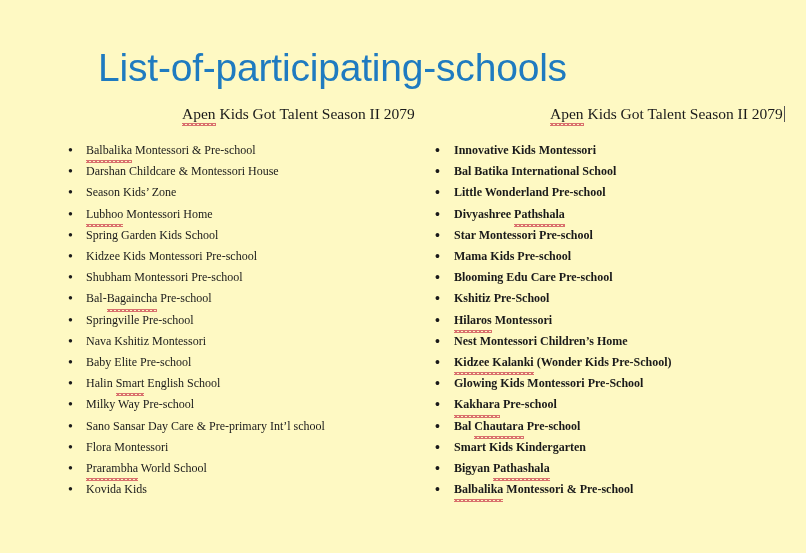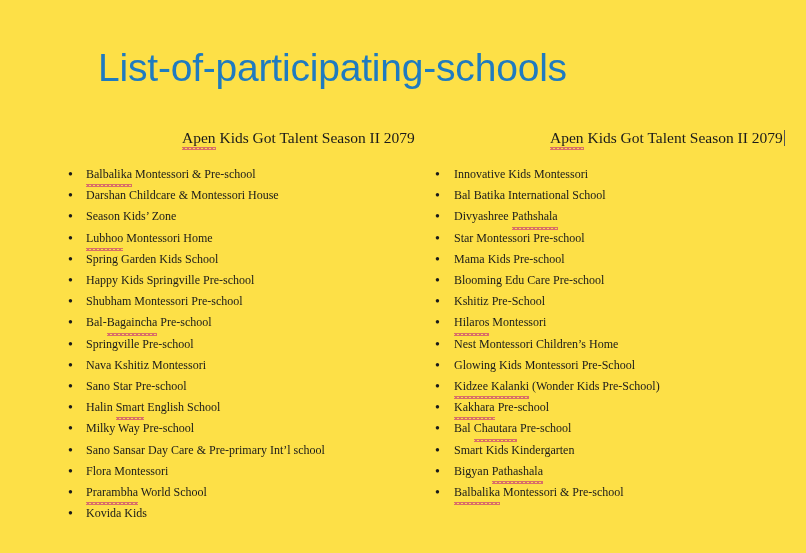--- a/index.html
+++ b/index.html
@@ -15,21 +15,21 @@
     font-family: "Liberation Serif", "DejaVu Serif", serif;
     color: #1a1a1a;
     -webkit-font-smoothing: antialiased;
   }
 
   .slide {
     position: absolute;
     left: 0; top: 0;
     width: 806px;
     height: 553px;
-    background: #fde047;
+    background: #fef9c3;
   }
 
   
   .slide-title {
     position: absolute;
     left: 98px;
     top: 44px;
     width: 640px;
     font-family: "Liberation Sans", "DejaVu Sans", sans-serif;
     font-size: 39px;
@@ -37,21 +37,20 @@
     font-weight: 400;
     letter-spacing: -0.2px;
     color: #1F7BC0;
     white-space: nowrap;
   }
 
   
   .col {
     position: absolute;
     top: 104px;
-    margin-top: 24px;
   }
   .col-left  { left: 60px;  width: 370px; }
   .col-right { left: 426px; width: 372px; }
 
   .col-header {
     font-family: "Liberation Serif", "DejaVu Serif", serif;
     font-size: 15.5px;
     line-height: 20px;
     color: #1a1a1a;
     white-space: nowrap;
@@ -75,21 +74,21 @@
   }
   ul.school-list li::before {
     content: "\2022";
     position: absolute;
     left: 8px;
     top: 0;
     font-size: 14px;
     line-height: 21.2px;
     color: #1a1a1a;
   }
-  .col-right ul.school-list li { padding-left: 28px; }
+  .col-right ul.school-list li { padding-left: 28px; font-weight: bold; }
   .col-right ul.school-list li::before { left: 9px; }
 
   
   .sq {
     position: relative;
     display: inline-block;
   }
   .sq::after {
     content: "";
     position: absolute;
@@ -131,49 +130,50 @@
   <div class="slide-title">List-of-participating-schools</div>
 
   <div class="col col-left">
     <div class="col-header"><span class="sq">Apen</span><span> Kids Got Talent Season II 2079</span></div>
     <ul class="school-list">
         <li><span class="sq">Balbalika</span><span> Montessori &amp; Pre-school</span></li>
         <li><span>Darshan Childcare &amp; Montessori House</span></li>
         <li><span>Season Kids’ Zone</span></li>
         <li><span class="sq">Lubhoo</span><span> Montessori Home</span></li>
         <li><span>Spring Garden Kids School</span></li>
-        <li><span>Happy Kids Springville Pre-school</span></li>
+        <li><span>Kidzee Kids Montessori Pre-school</span></li>
         <li><span>Shubham Montessori Pre-school</span></li>
         <li><span>Bal-</span><span class="sq">Bagaincha</span><span> Pre-school</span></li>
         <li><span>Springville Pre-school</span></li>
         <li><span>Nava Kshitiz Montessori</span></li>
-        <li><span>Sano Star Pre-school</span></li>
+        <li><span>Baby Elite Pre-school</span></li>
         <li><span>Halin </span><span class="sq">Smart</span><span> English School</span></li>
         <li><span>Milky Way Pre-school</span></li>
         <li><span>Sano Sansar Day Care &amp; Pre-primary Int’l school</span></li>
         <li><span>Flora Montessori</span></li>
         <li><span class="sq">Prarambha</span><span> World School</span></li>
         <li><span>Kovida Kids</span></li>
       </ul>
   </div>
 
   <div class="col col-right">
     <div class="col-header"><span class="sq">Apen</span><span> Kids Got Talent Season II 2079</span><span class="caret"></span></div>
     <ul class="school-list">
         <li><span>Innovative Kids Montessori</span></li>
         <li><span>Bal Batika International School</span></li>
+        <li><span>Little Wonderland Pre-school</span></li>
         <li><span>Divyashree </span><span class="sq">Pathshala</span></li>
         <li><span>Star Montessori Pre-school</span></li>
         <li><span>Mama Kids Pre-school</span></li>
         <li><span>Blooming Edu Care Pre-school</span></li>
         <li><span>Kshitiz Pre-School</span></li>
         <li><span class="sq">Hilaros</span><span> Montessori</span></li>
         <li><span>Nest Montessori Children’s Home</span></li>
+        <li><span class="sq">Kidzee Kalanki</span><span> (Wonder Kids Pre-School)</span></li>
         <li><span>Glowing Kids Montessori Pre-School</span></li>
-        <li><span class="sq">Kidzee Kalanki</span><span> (Wonder Kids Pre-School)</span></li>
         <li><span class="sq">Kakhara</span><span> Pre-school</span></li>
         <li><span>Bal </span><span class="sq">Chautara</span><span> Pre-school</span></li>
         <li><span>Smart Kids Kindergarten</span></li>
         <li><span>Bigyan </span><span class="sq">Pathashala</span></li>
         <li><span class="sq">Balbalika</span><span> Montessori &amp; Pre-school</span></li>
       </ul>
   </div>
 
 </div>
 

